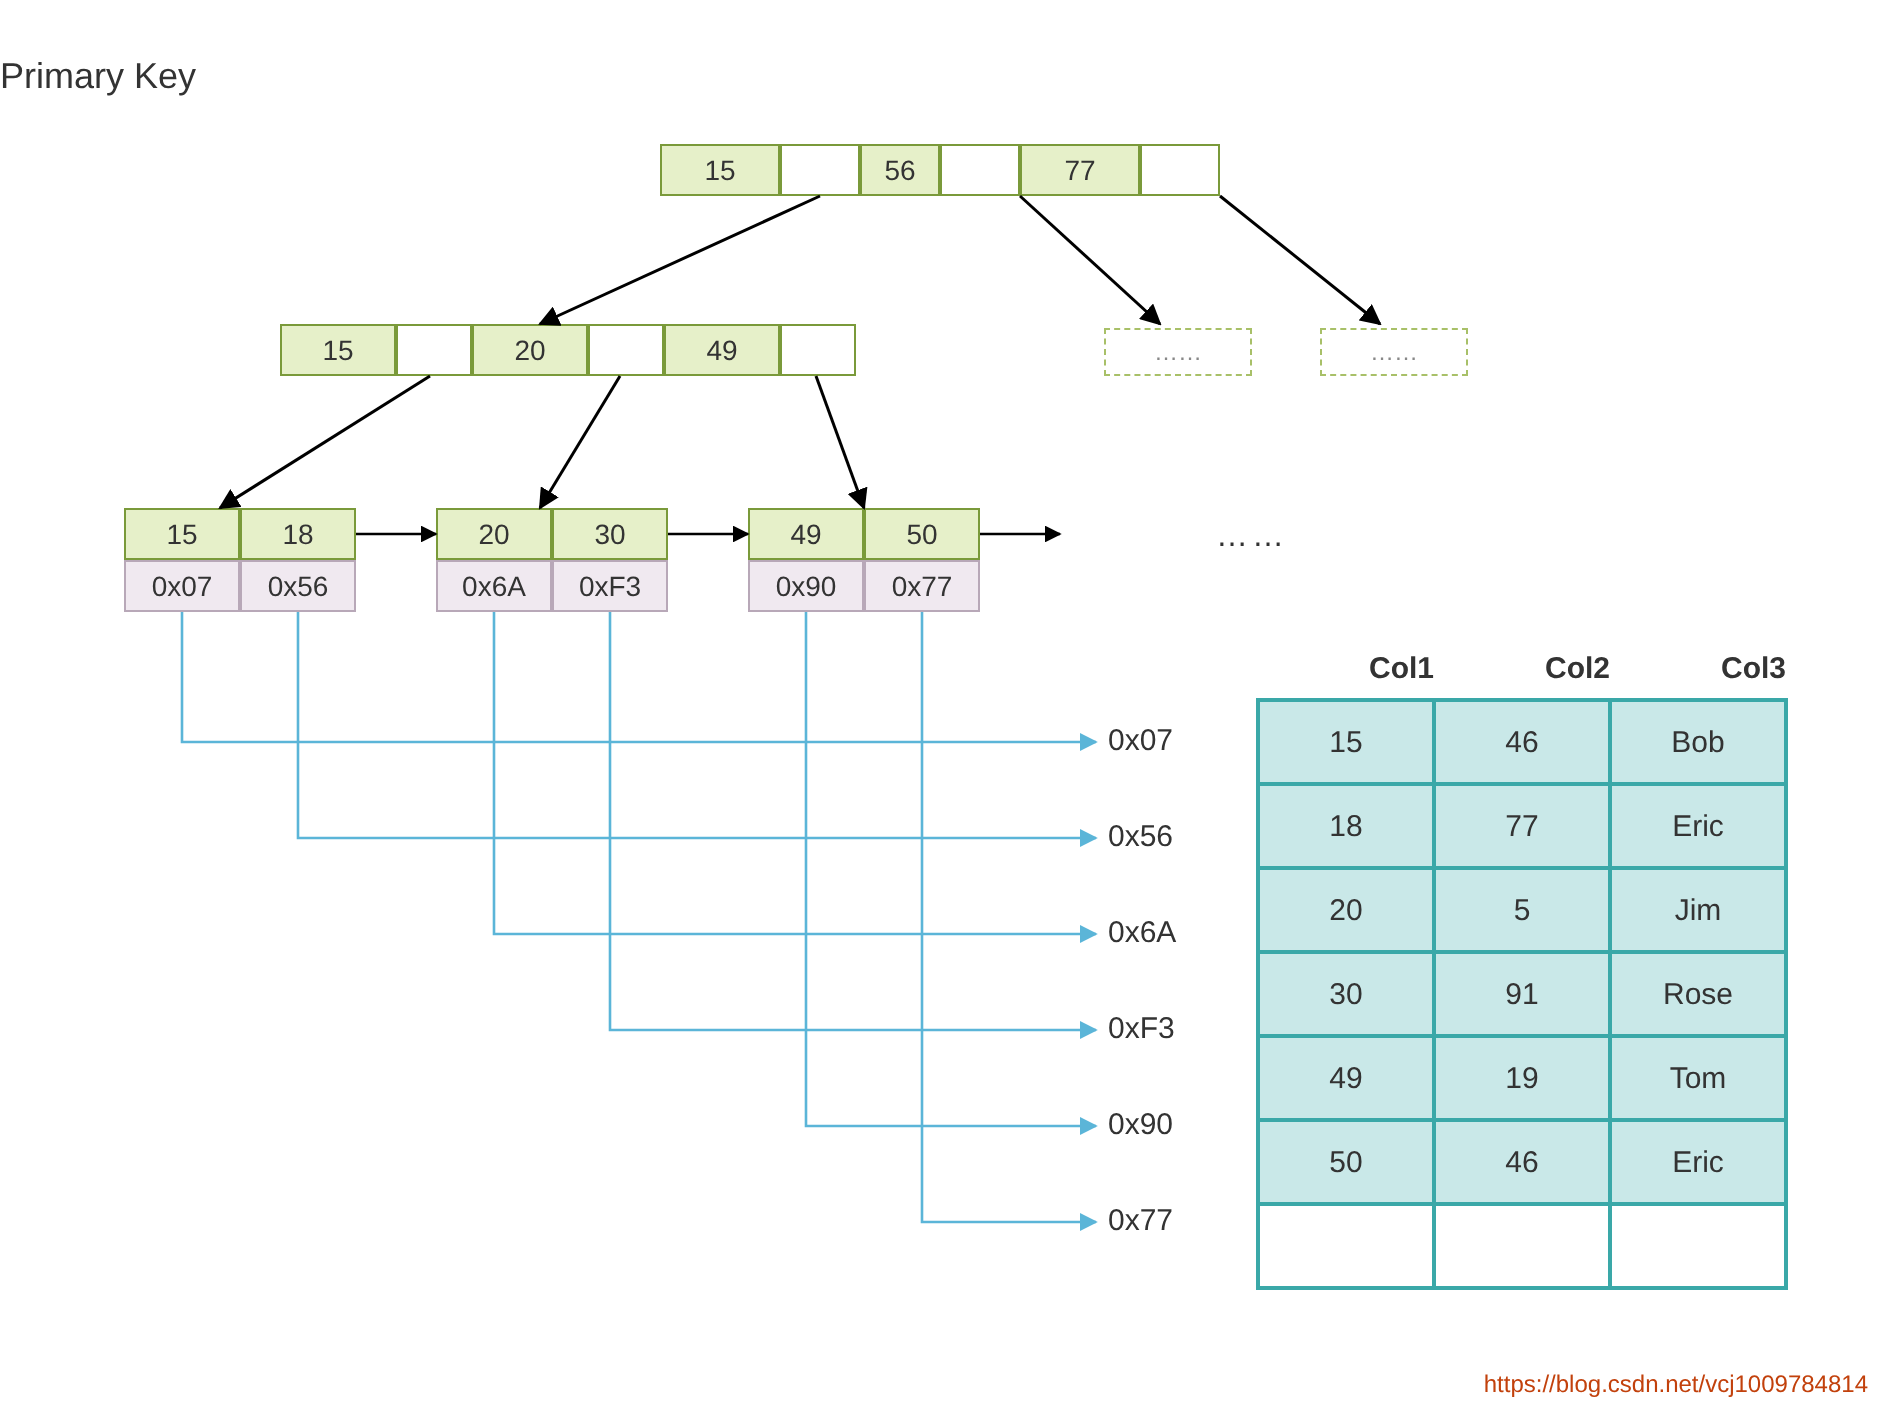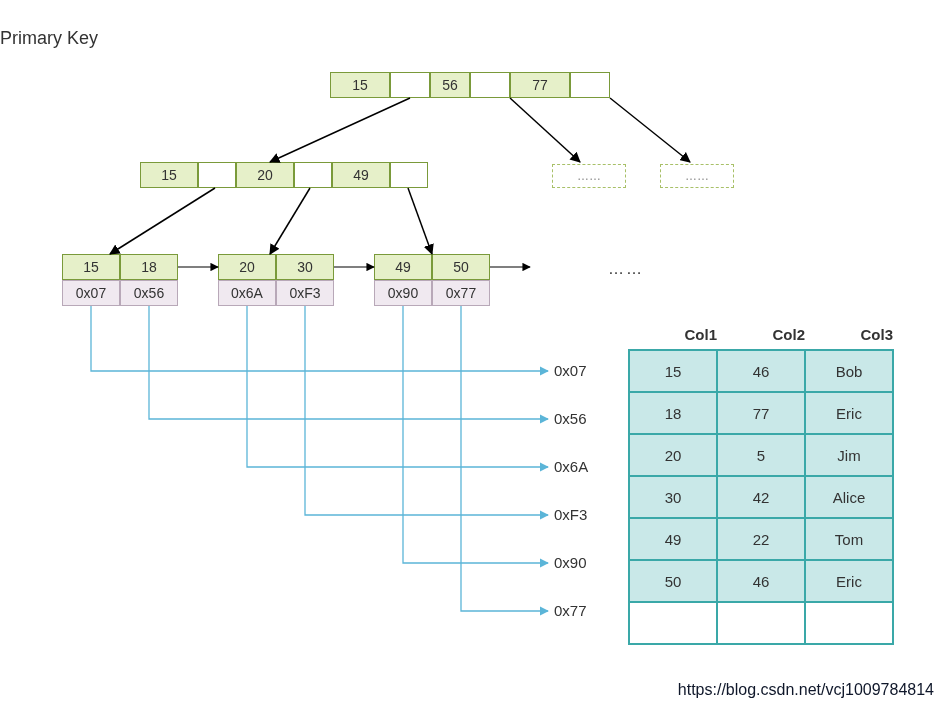--- a/index.html
+++ b/index.html
@@ -92,22 +92,22 @@
     position: absolute;
     left: 0; top: 0;
     width: 944px;
     height: 707px;
     pointer-events: none;
   }
   .watermark {
     position: absolute;
     right: 10px;
     bottom: 8px;
-    font-size: 16px;
-    color: #0f172a;
+    font-size: 12px;
+    color: #c2410c;
     text-align: center;
   }
 </style>
 </head>
 <body>
 
 <div class="title">Primary Key</div>
 
 <div class="node-row" style="left:330px; top:72px;">
   <div class="cell key" style="width:60px">15</div>
@@ -193,26 +193,26 @@
         <td>77</td>
         <td>Eric</td>
       </tr>
   <tr>
         <td>20</td>
         <td>5</td>
         <td>Jim</td>
       </tr>
   <tr>
         <td>30</td>
-        <td>42</td>
-        <td>Alice</td>
+        <td>91</td>
+        <td>Rose</td>
       </tr>
   <tr>
         <td>49</td>
-        <td>22</td>
+        <td>19</td>
         <td>Tom</td>
       </tr>
   <tr>
         <td>50</td>
         <td>46</td>
         <td>Eric</td>
       </tr>
   <tr class="blank-row">
         <td></td>
         <td></td>

